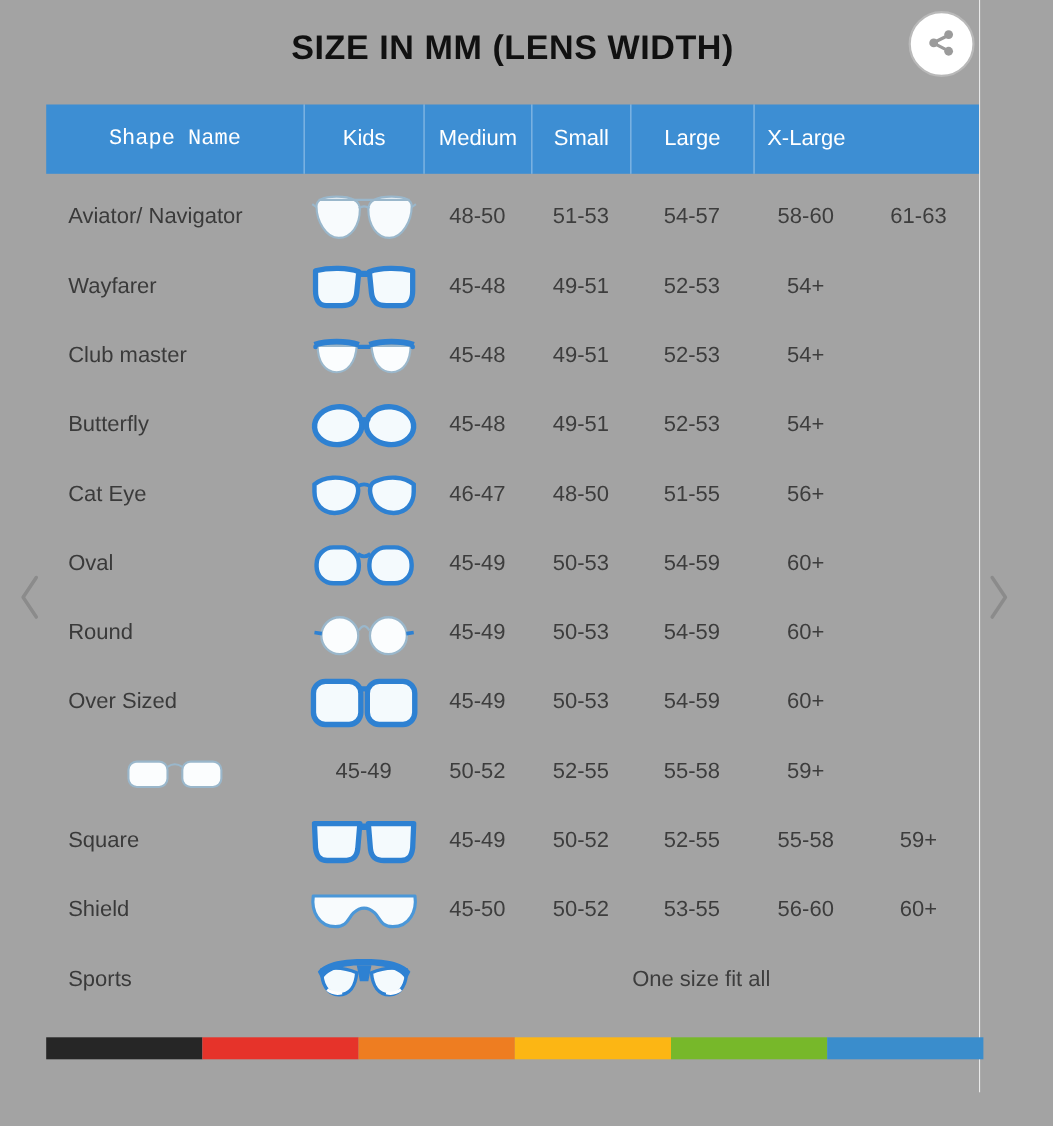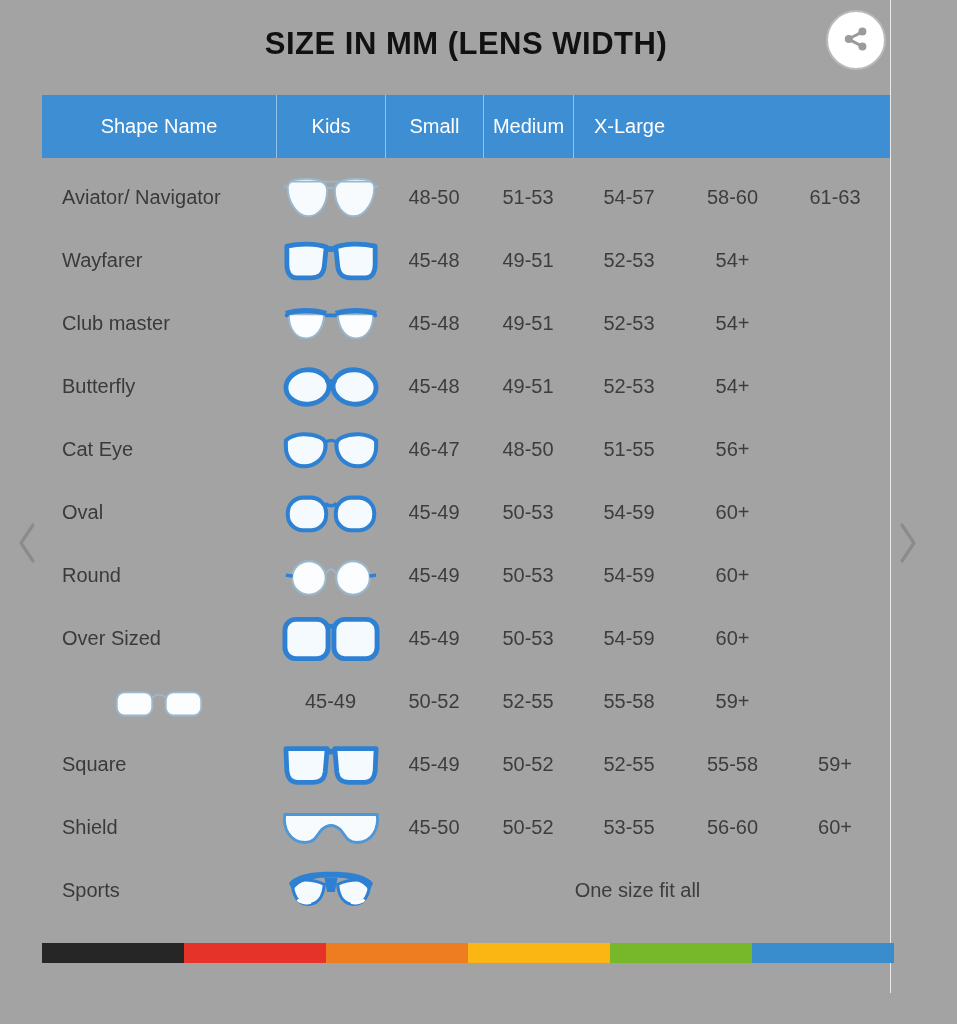--- a/index.html
+++ b/index.html
@@ -24,21 +24,21 @@
   .grid { display:grid; grid-template-columns:234px 109px 98px 90px 112px 95px 110px; }
 
   .thead {
     position:absolute; left:42px; top:95px; width:848px; height:63px;
     background:#3d8ed3; color:#fff; font-size:20px;
   }
   .thead .th {
     display:flex; align-items:center; justify-content:center;
     border-left:1px solid rgba(255,255,255,.45);
   }
-  .thead .th:first-child { border-left:none; }
+  .thead .th:first-child { border-left:none;font-family:Liberation Mono, monospace; }
 
   .tbody { position:absolute; left:42px; top:166px; width:848px; }
   .row { height:63px; }
   .td {
     display:flex; align-items:center; justify-content:center;
     font-size:20px; color:#3d3d3d;
   }
   .td.name { justify-content:flex-start; padding-left:20px; color:#3a3a3a; }
   .td.icon svg { display:block; }
   .td.span-cell { grid-column:3 / 8; }
@@ -69,22 +69,23 @@
         <circle cx="6.6" cy="12" r="3" fill="#9b9b9b"></circle>
         <circle cx="16.8" cy="17.7" r="3" fill="#9b9b9b"></circle>
         <path d="M8.5 13.2l6.5 3.4M15 7.6l-6.5 3.3" stroke="#9b9b9b" stroke-width="2.2" fill="none"></path>
       </svg>
     </span>
   </button>
 
   <div class="thead grid" id="thead">
       <div class="th">Shape Name</div>
       <div class="th">Kids</div>
+      <div class="th">Medium</div>
       <div class="th">Small</div>
-      <div class="th">Medium</div>
+      <div class="th">Large</div>
       <div class="th">X-Large</div>
     </div>
 
   <div class="tbody" id="tbody">
       <div class="row grid">
         <div class="td name">Aviator/ Navigator</div>
         <div class="td icon">
           <svg width="98" height="50" viewBox="0 0 100 52">
     <path d="M5 15C5 8 13 6 24 6C38 6 46 10 46 18C46 33 38 45 26 45C14 45 5 29 5 15Z" fill="#f8fbfd" stroke="#9ab7cb" stroke-width="2"></path>
     <path d="M95 15C95 8 87 6 76 6C62 6 54 10 54 18C54 33 62 45 74 45C86 45 95 29 95 15Z" fill="#f8fbfd" stroke="#9ab7cb" stroke-width="2"></path>

